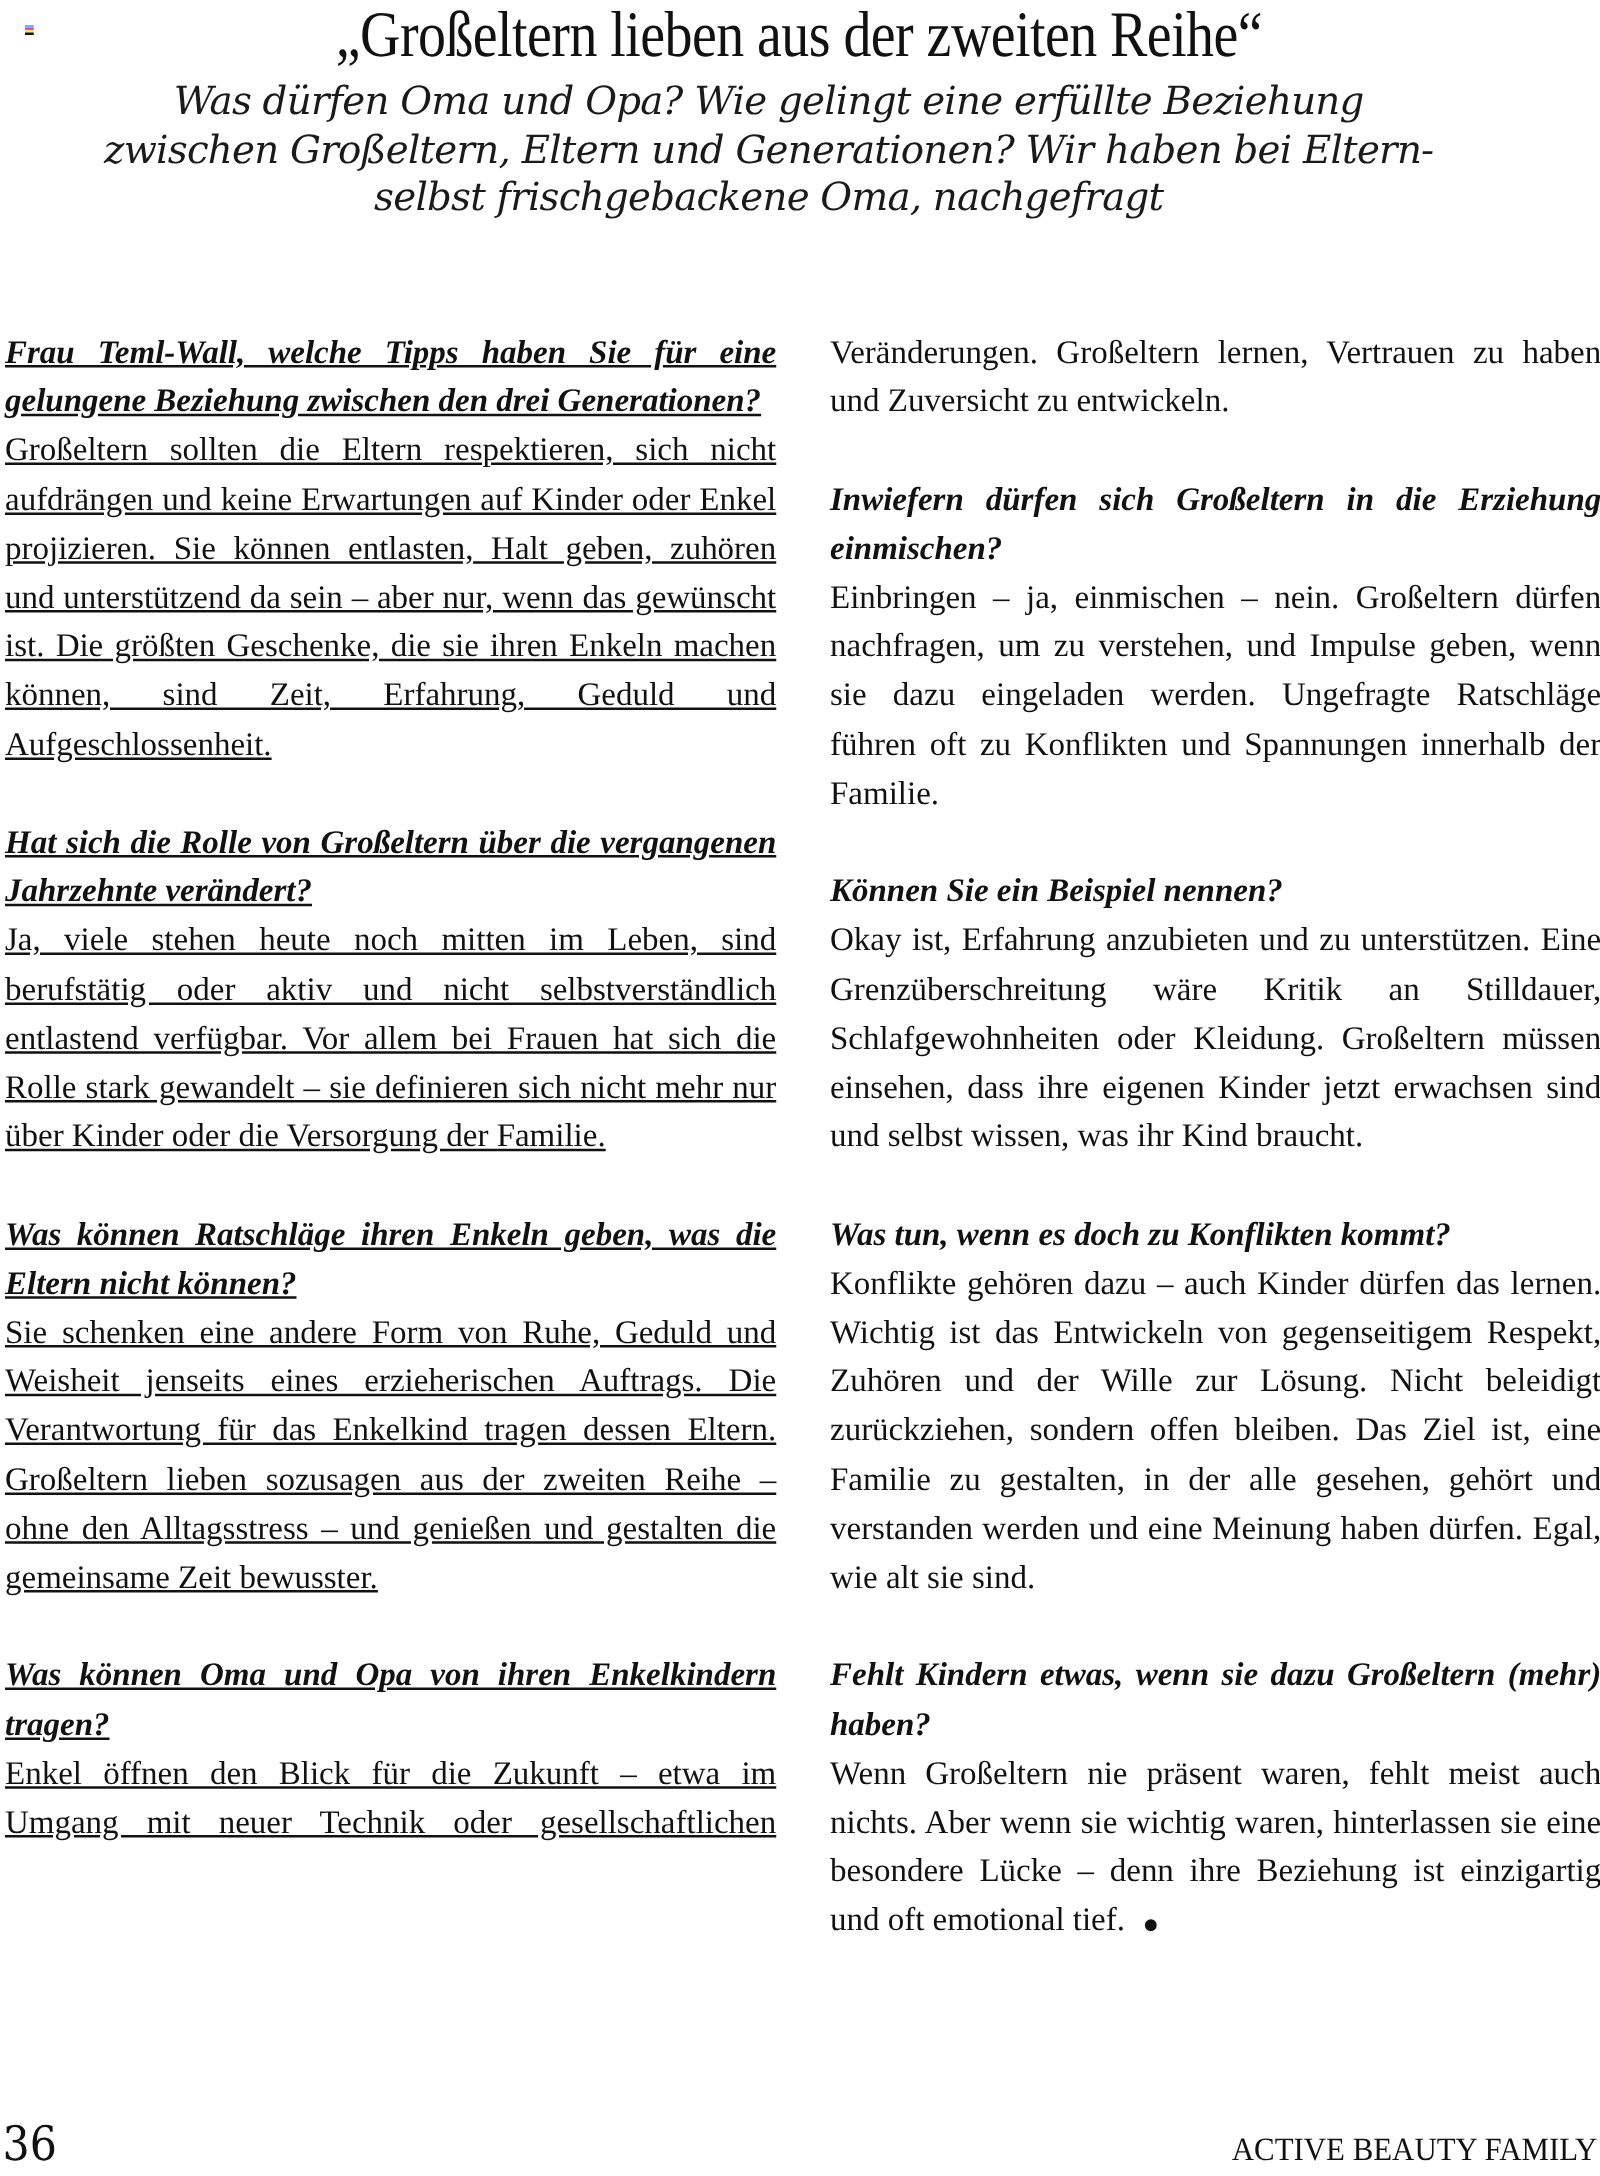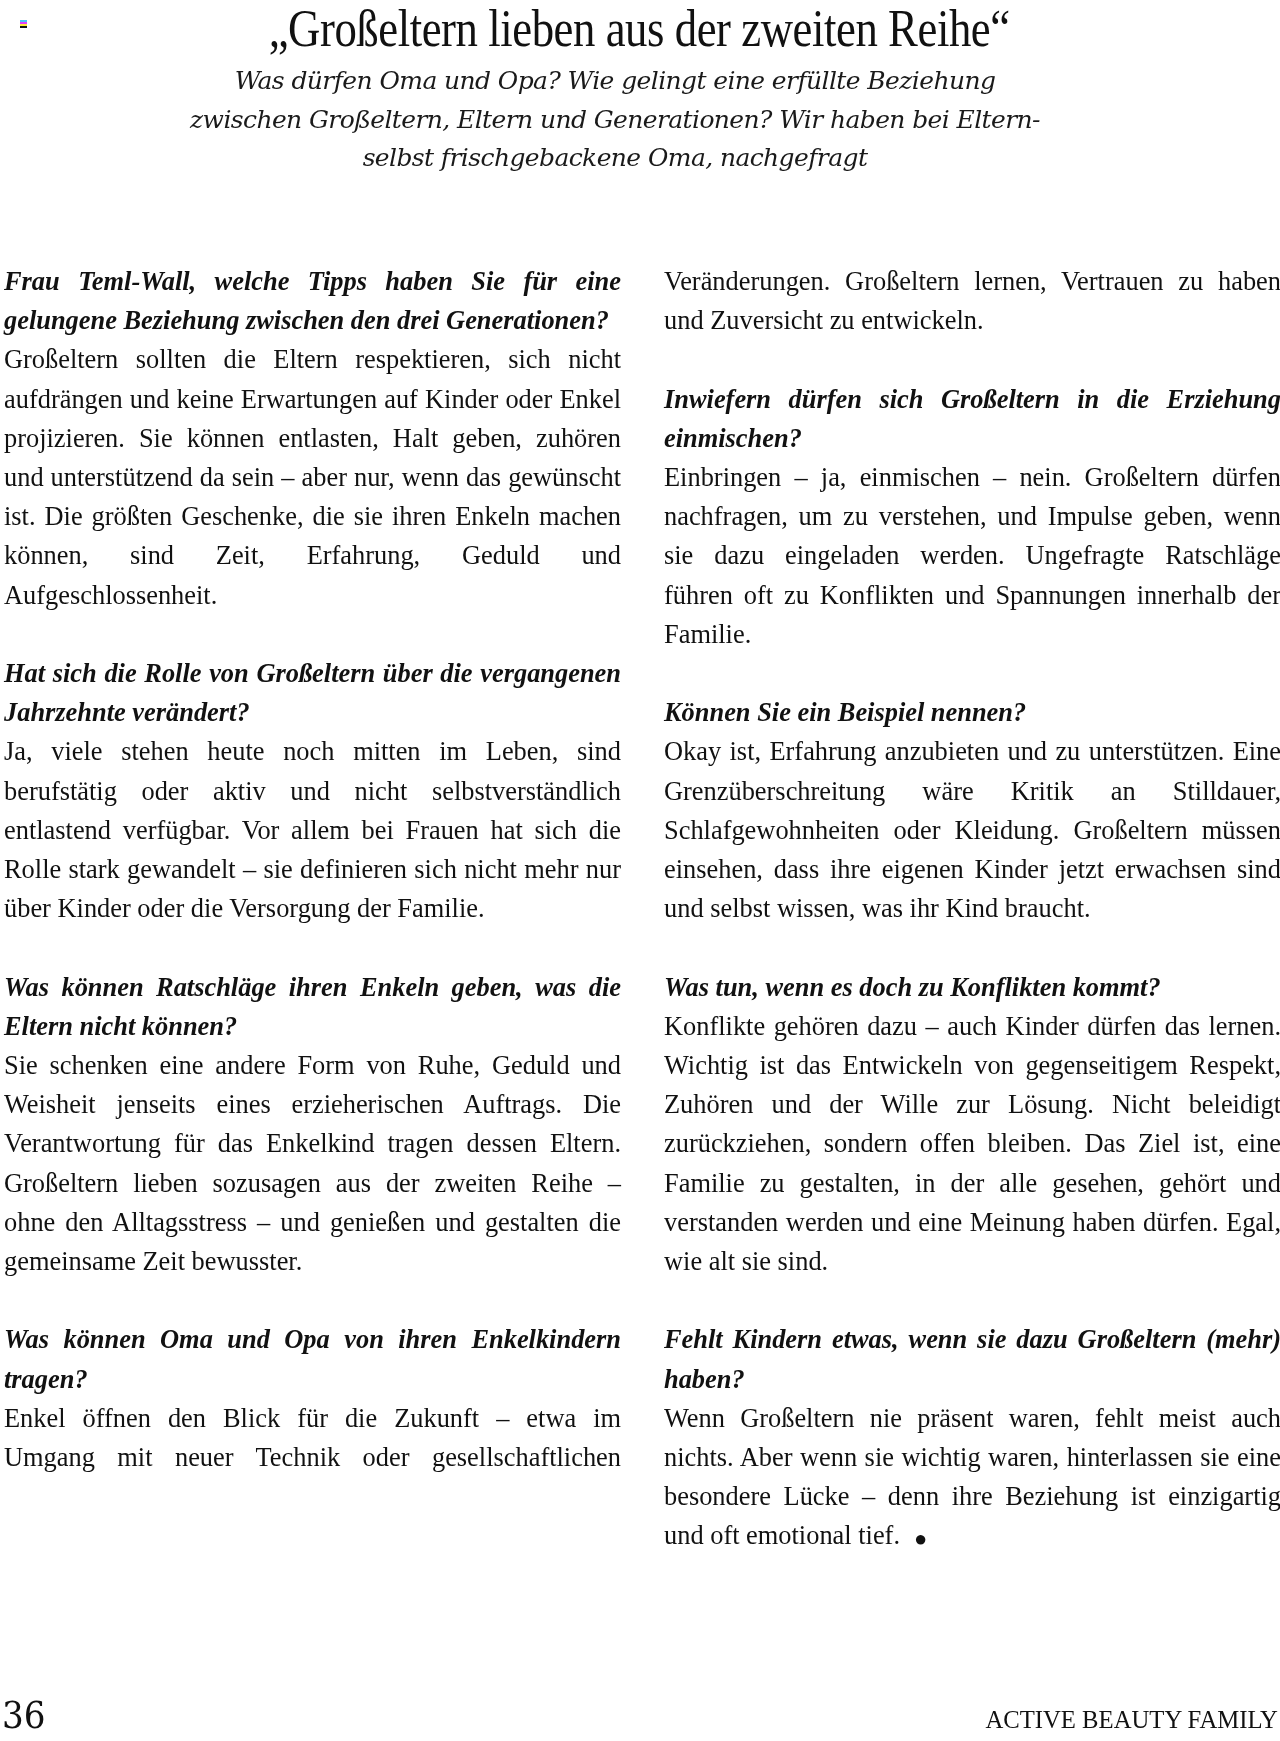--- a/index.html
+++ b/index.html
@@ -46,36 +46,36 @@
     }
     .subtitle {
       position: absolute;
       top: 62px;
       left: 60px;
       width: 1110px;
       margin: 0;
       text-align: center;
       font-family: "DejaVu Serif", "Liberation Serif", serif;
       font-style: italic;
-      font-size: 25px;
+      font-size: 31px;
       line-height: 38.5px;
       letter-spacing: -0.6px;
       color: #1a1a1a;
     }
     .subtitle .line { display: block; white-space: nowrap; }
     .column {
       position: absolute;
       top: 262px;
       width: 617px;
       font-family: "Liberation Serif", "DejaVu Serif", serif;
       font-size: 26.4px;
       line-height: 39.2px;
       color: #111;
     }
-    .col-left { left: 4px; }
+    .col-left { left: 4px; text-decoration: underline; }
     .col-right { left: 664px; }
     .block { margin: 0 0 39.2px 0; }
     .question {
       font-weight: bold;
       font-style: italic;
       margin: 0;
       text-align: justify;
       text-align-last: left;
     }
     .answer {

